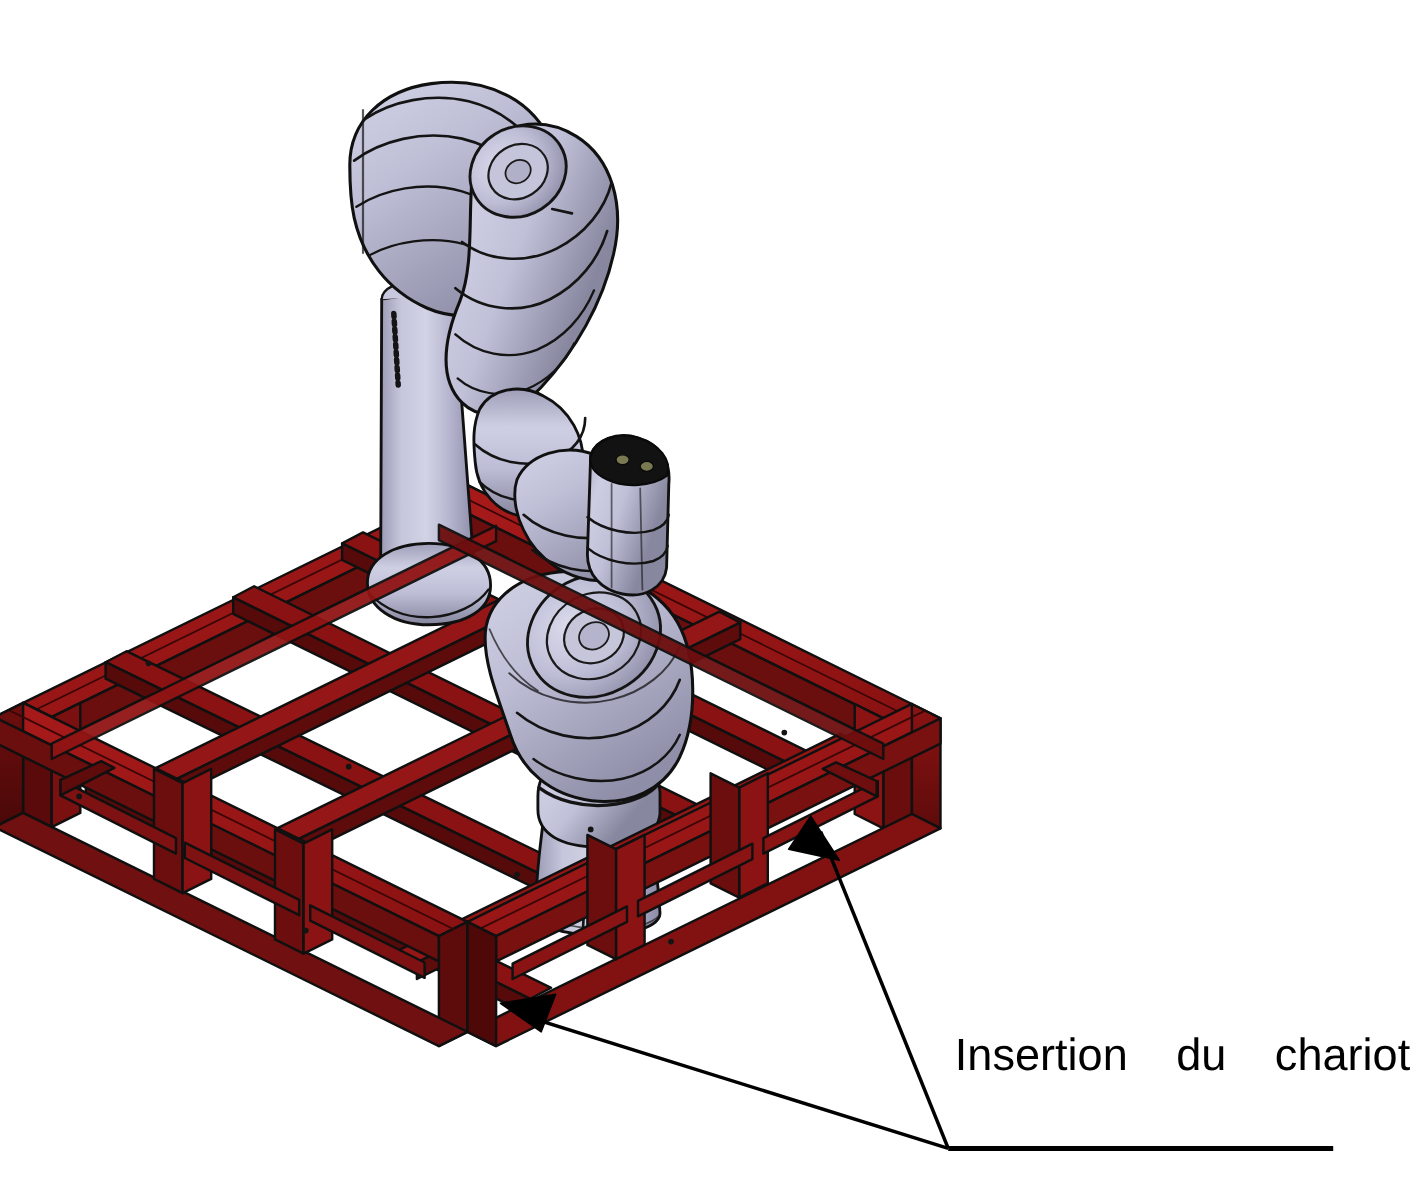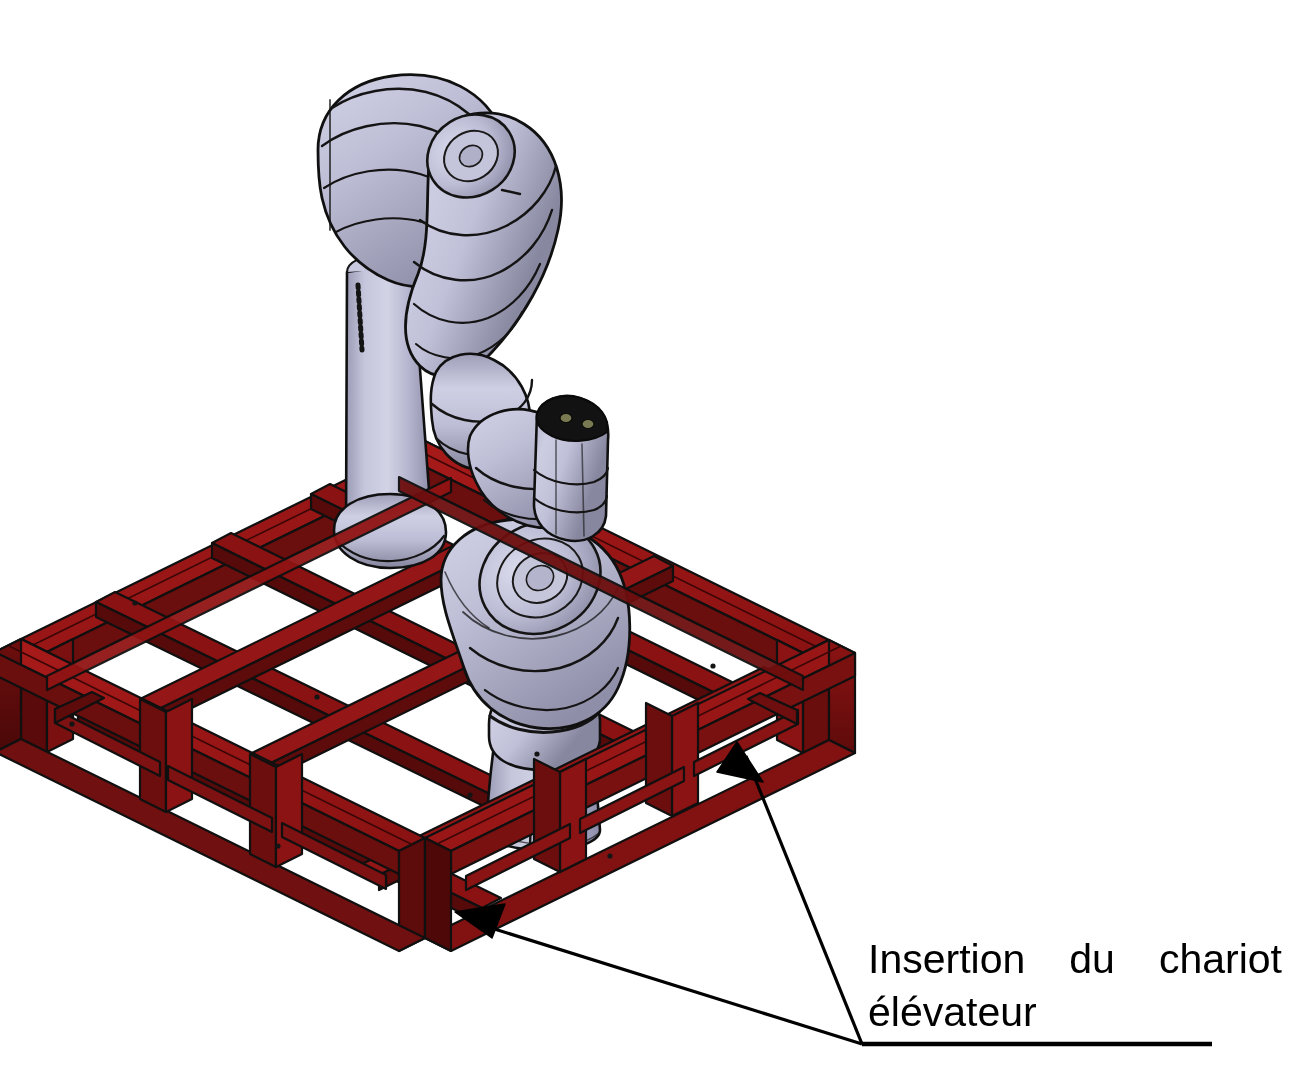--- a/index.html
+++ b/index.html
@@ -349,17 +349,16 @@
       <line x1="862" y1="1044" x2="472" y2="922" stroke="#000000" stroke-width="3.2"></line>
       <polygon points="455,912 505,904 492,938" fill="#000000" stroke="#000000" stroke-width="1.5" stroke-linejoin="round"></polygon>
 
       <line x1="862" y1="1044" x2="1212" y2="1044" stroke="#000000" stroke-width="4.5"></line>
     </g>
   </svg>
 
   <div class="annot-layer">
     <div class="callout-text">
       <span class="callout-line-1">Insertion du chariot</span>
-      <span class="callout-line-2">élévateur</span>
     </div>
   </div>
 
 </div>
 
 </body></html>

